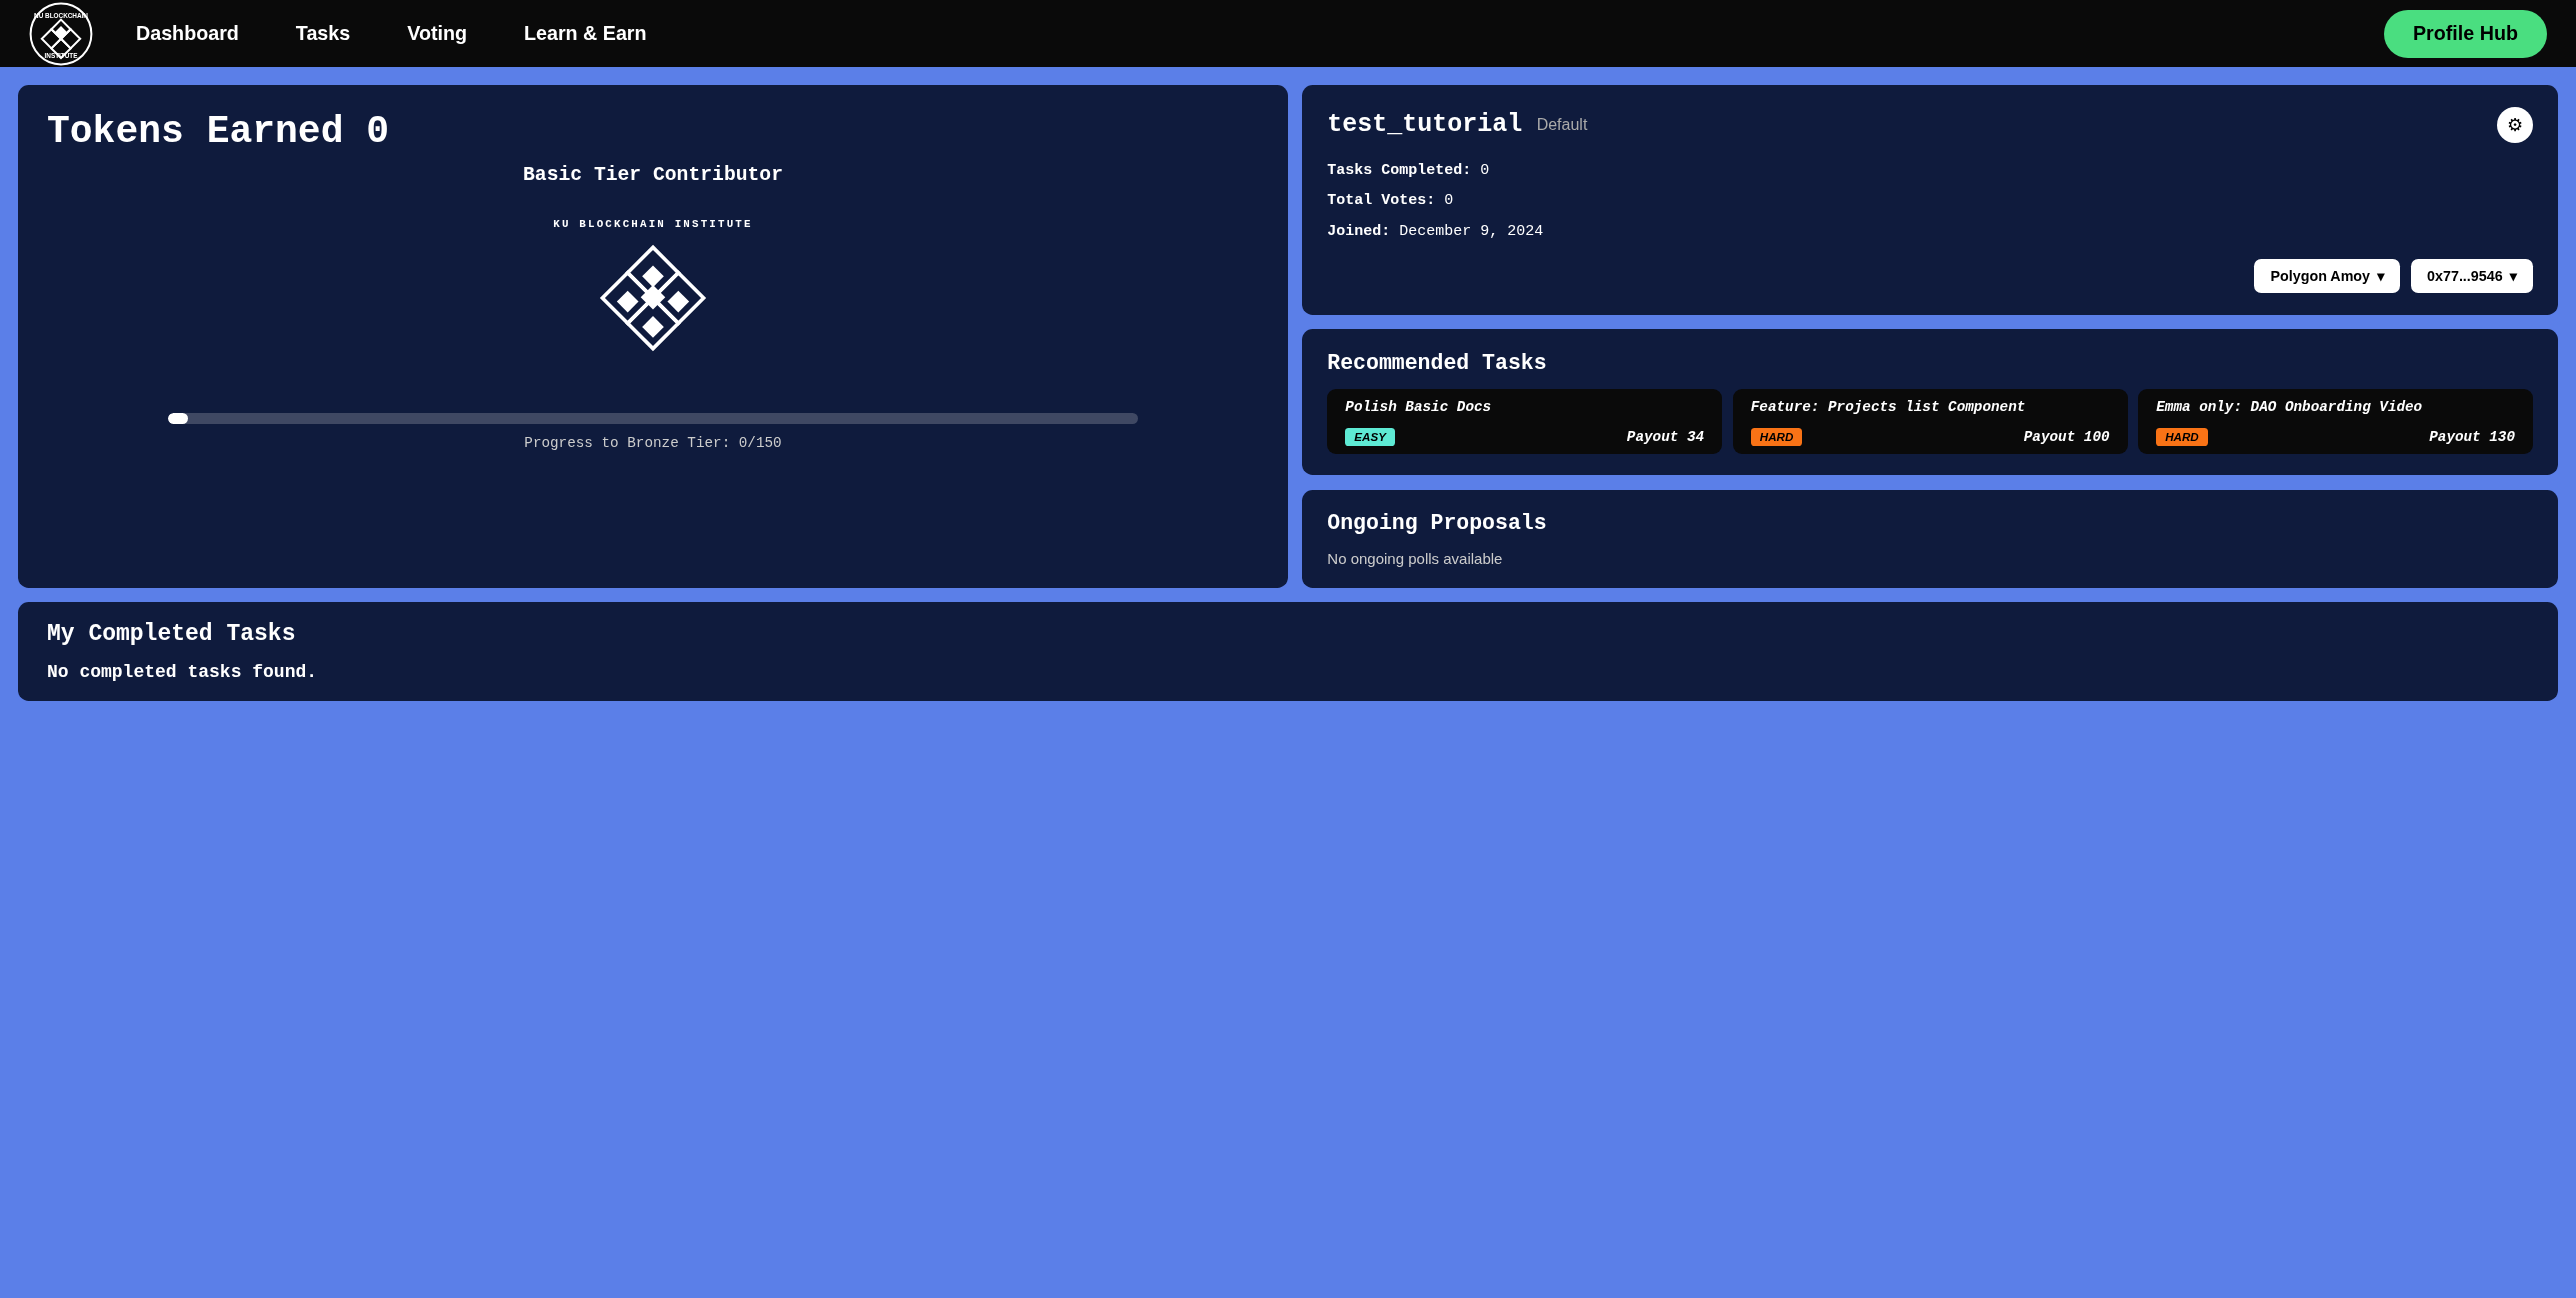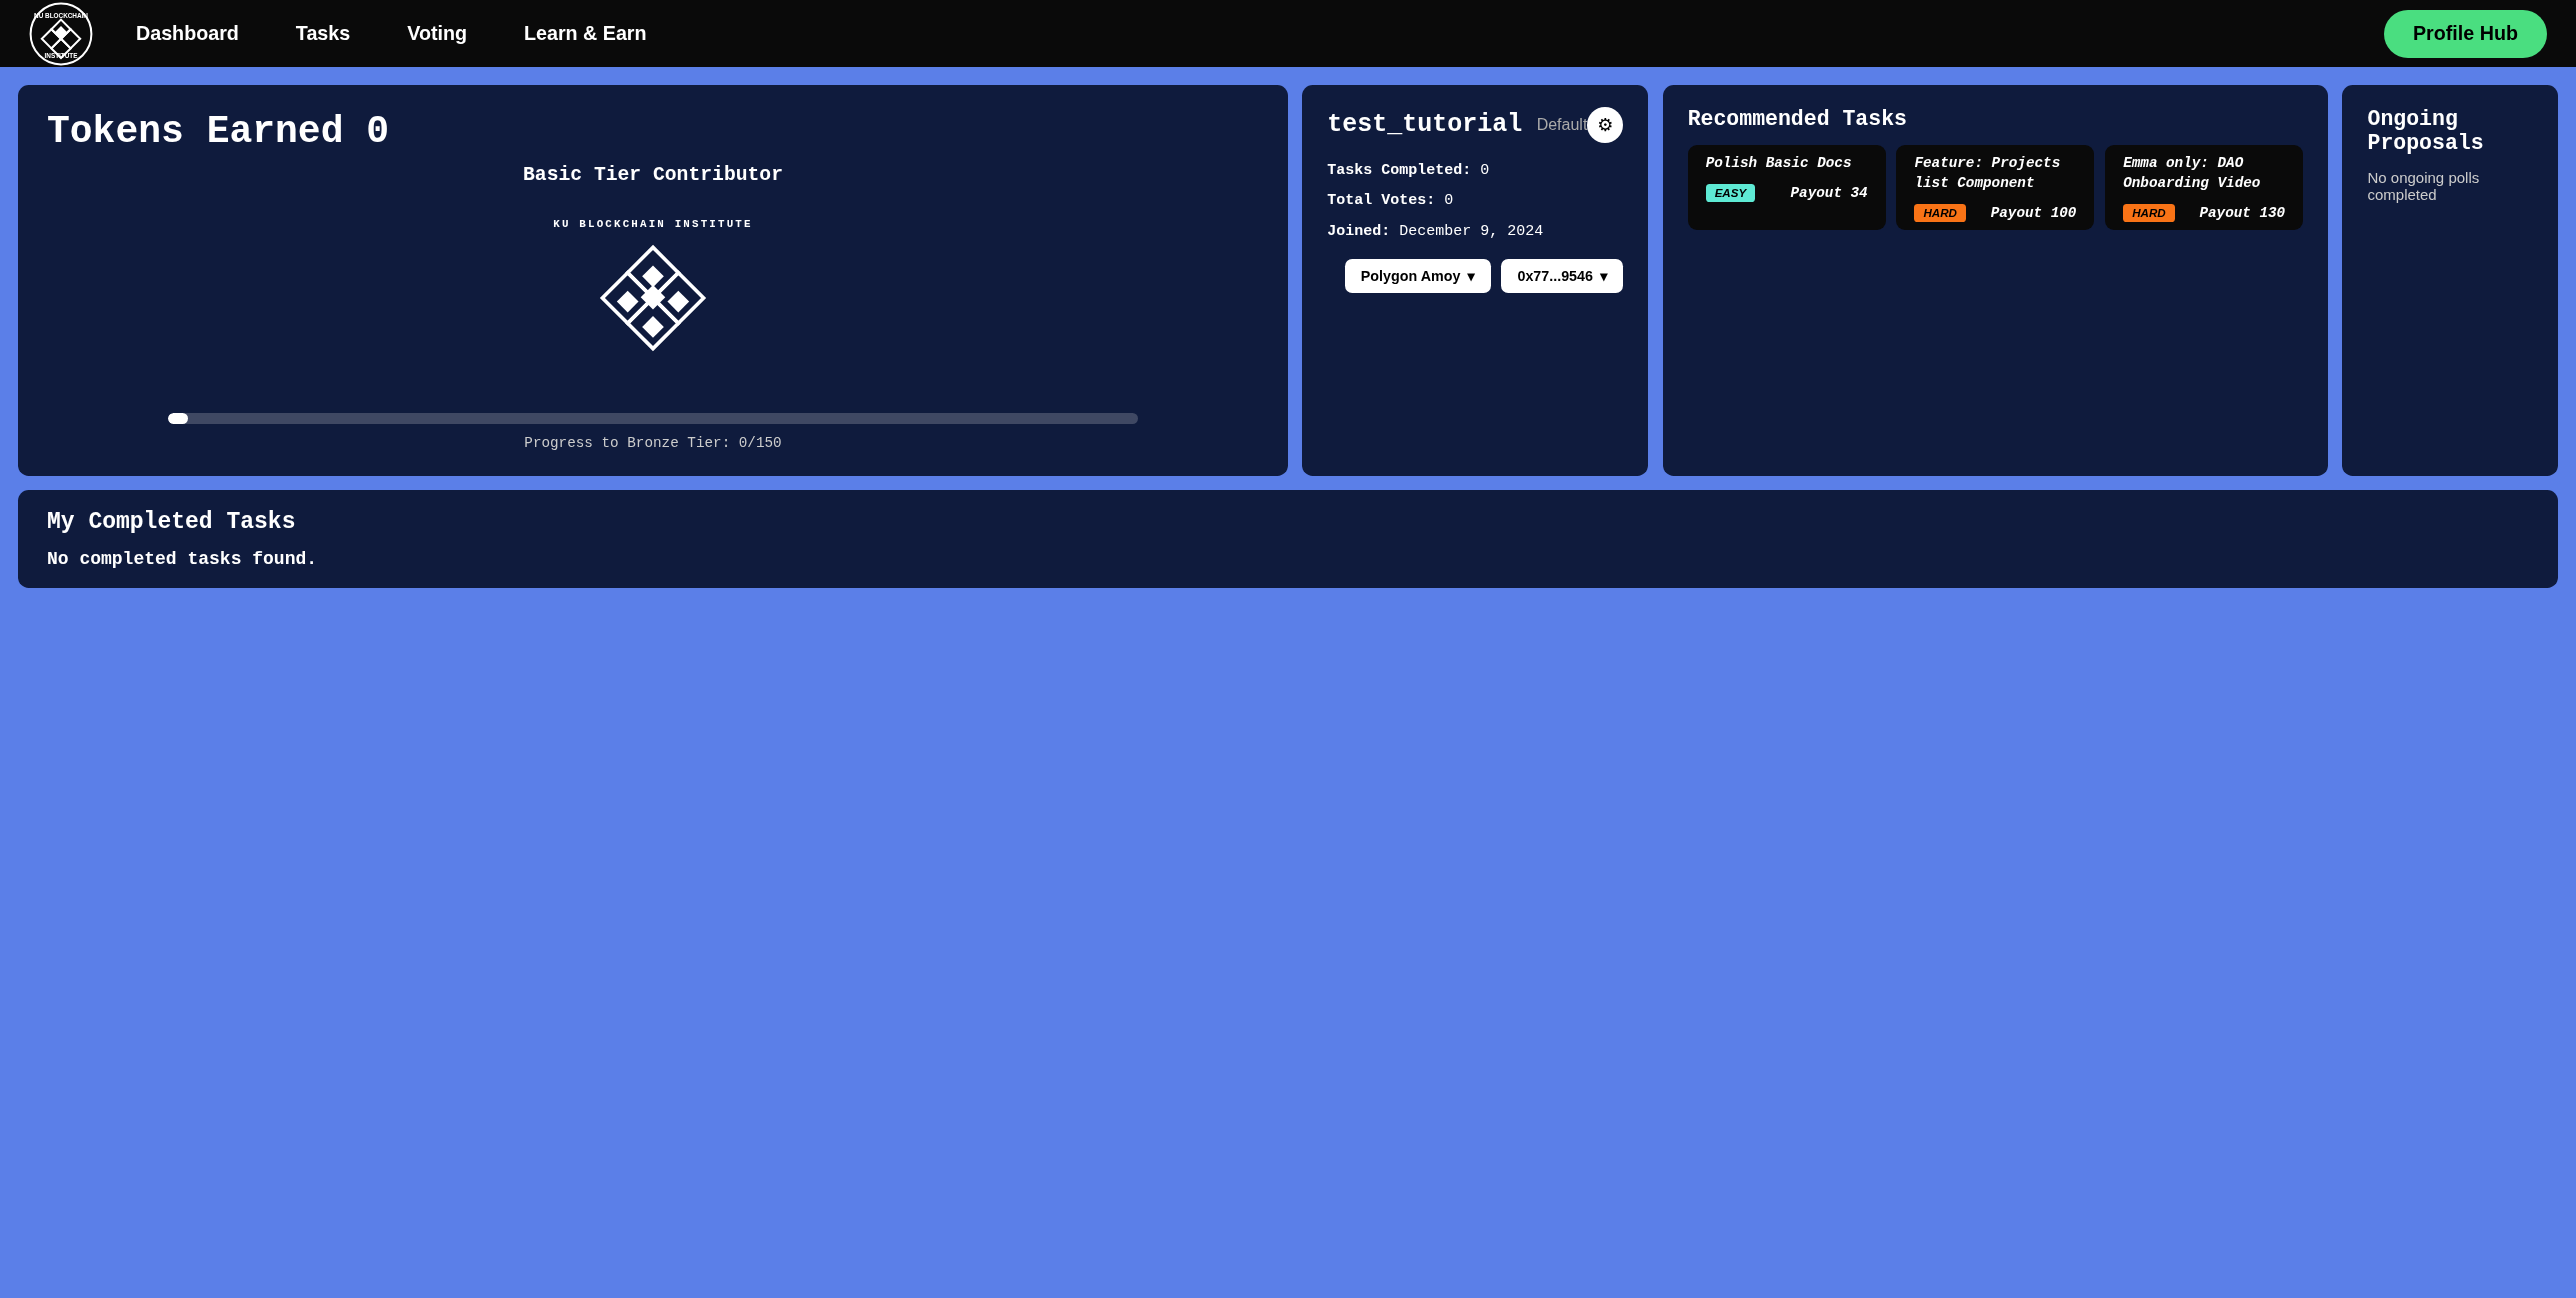--- a/index.html
+++ b/index.html
@@ -118,21 +118,21 @@
     .progress-label {
       text-align: center;
       font-size: 14.3px;
       color: #cccccc;
       font-family: 'Courier New', Courier, monospace;
     }
 
     
     .right-column {
       display: flex;
-      flex-direction: row;
+      flex-direction: column;
       gap: 14.3px;
       flex: 1;
     }
 
     
     .profile-card {
       background: #0f1b3d;
       border-radius: 10.7px;
       padding: 21.5px 25px;
       color: white;
@@ -435,21 +435,21 @@
               <span class="tag-hard">HARD</span>
               <span class="payout-label">Payout 130</span>
             </div>
           </div>
 
         </div>
       </div>
 
       <div class="proposals-card">
         <div class="card-title">Ongoing Proposals</div>
-        <div class="no-polls">No ongoing polls completed</div>
+        <div class="no-polls">No ongoing polls available</div>
       </div>
 
     </div>
   </div>
 
   <div class="completed-panel">
     <div class="completed-title">My Completed Tasks</div>
     <div class="no-tasks">No completed tasks found.</div>
   </div>
 

